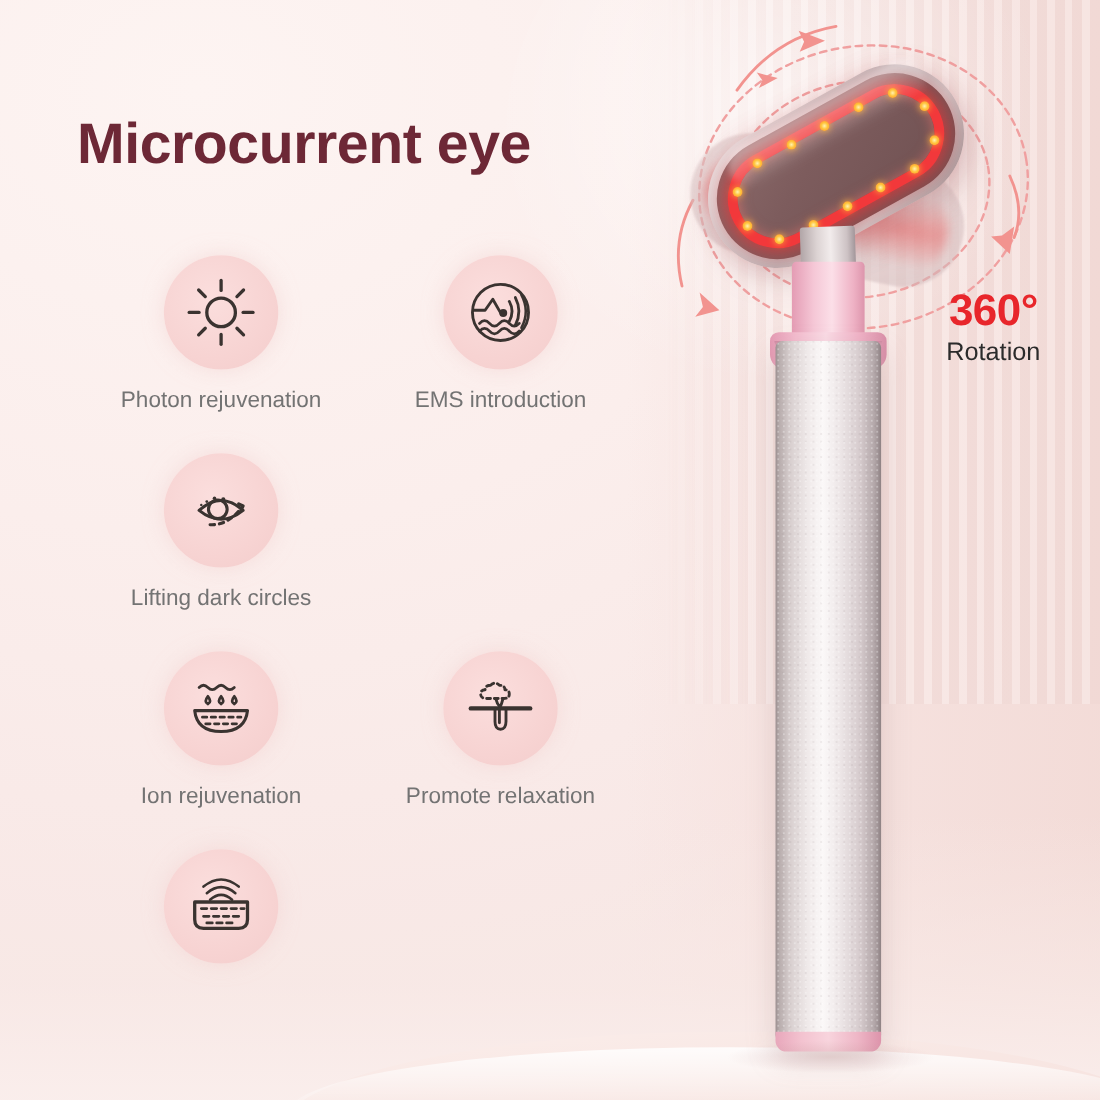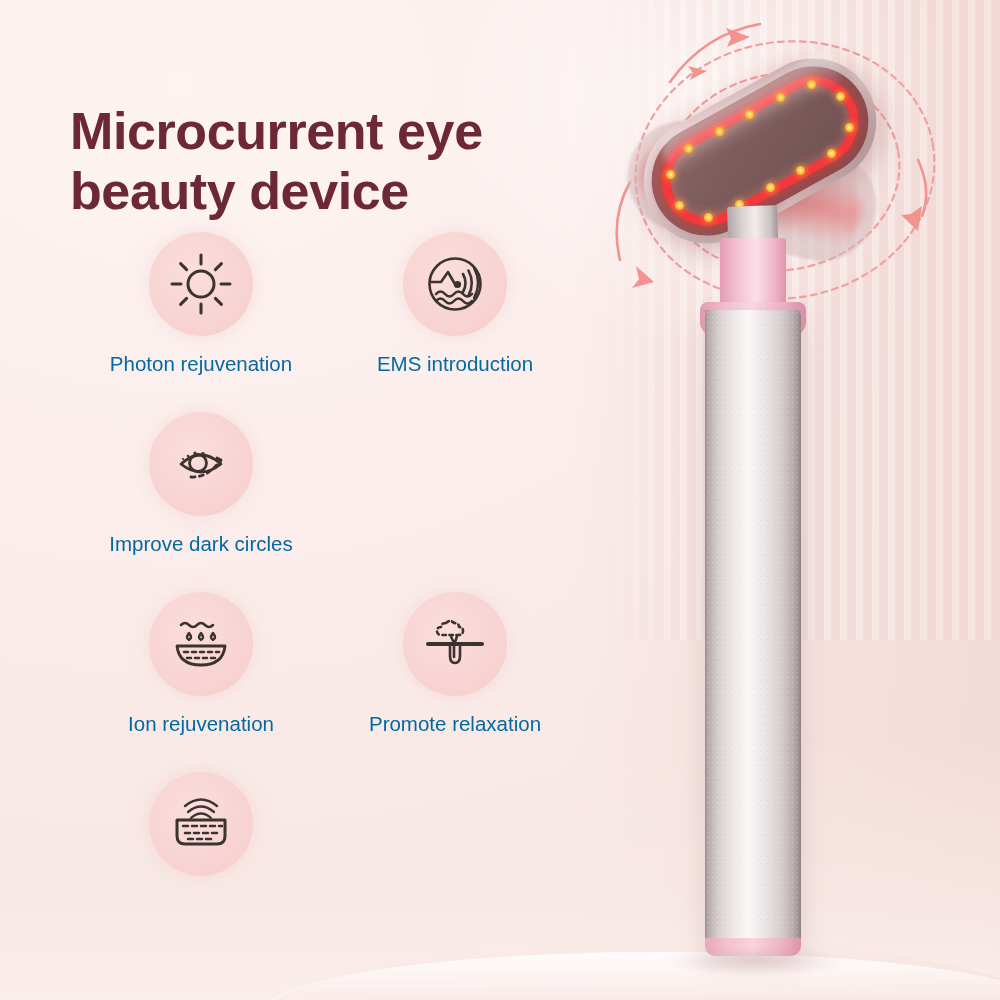--- a/index.html
+++ b/index.html
@@ -110,21 +110,21 @@
     border-radius: 50%;
     background: radial-gradient(circle at 42% 38%, #fbdedd 0%, #f7d3d2 62%, #f3cdcc 100%);
     display: flex;
     align-items: center;
     justify-content: center;
     box-shadow: 0 0 18px rgba(243,205,204,.55);
   }
   .feat-bubble svg { display: block; }
   .feat-label {
     margin-top: 16px;
-    color: #0369a1;
+    color: #737373;
     font-size: 20.5px;
     font-weight: normal;
     text-align: left;
     white-space: nowrap;
   }
 
   
   .device { position: absolute; left: 600px; top: 10px; width: 400px; height: 990px; }
 
   .rot-arrows { position: absolute; left: 0; top: 0; }
@@ -299,21 +299,20 @@
   <div class="bg-base"></div>
   <div class="bg-right-wash"></div>
   <div class="bg-stripes"></div>
   <div class="bg-soft-blob"></div>
   <div class="bg-vignette-bottom"></div>
   <div class="pedestal"></div>
   <div class="pedestal-edge"></div>
 
   <h1 class="headline">
     <span class="hl-line">Microcurrent eye</span>
-    <span class="hl-line">beauty device</span>
   </h1>
 
   <div class="features">
 
     <div class="feat-row">
       <div class="feat">
         <div class="feat-bubble">
           <svg width="64" height="64" viewBox="0 0 64 64" fill="none" stroke="#3a3330" stroke-width="3" stroke-linecap="round">
             <circle cx="32" cy="32" r="13"></circle>
             <line x1="32" y1="3" x2="32" y2="12"></line>
@@ -354,21 +353,21 @@
             <path d="M12 32 Q32 14 52 32 Q32 48 12 32 Z"></path>
             <circle cx="29" cy="31" r="8.5"></circle>
             <circle cx="34" cy="22" r="1.9" fill="#3a3330" stroke="none"></circle>
             <circle cx="26" cy="21" r="1.6" fill="#3a3330" stroke="none"></circle>
             <circle cx="19" cy="24" r="1.3" fill="#3a3330" stroke="none"></circle>
             <circle cx="14" cy="27" r="1.1" fill="#3a3330" stroke="none"></circle>
             <path d="M22 45 Q38 46 51 29" stroke-dasharray="4 4.5"></path>
             <path d="M48 26 l4 2 l-2 4"></path>
           </svg>
         </div>
-        <div class="feat-label">Improve dark circles</div>
+        <div class="feat-label">Lifting dark circles</div>
       </div>
     </div>
 
     <div class="feat-row">
       <div class="feat">
         <div class="feat-bubble">
           <svg width="64" height="64" viewBox="0 0 64 64" fill="none" stroke="#3a3330" stroke-width="2.5" stroke-linecap="round" stroke-linejoin="round">
             <path d="M12 13 q4 -4 8 0 t8 0 t8 0 t8 0"></path>
             <path d="M20 21 q4 5 0 7 q-4 -2 0 -7 Z"></path>
             <path d="M32 21 q4 5 0 7 q-4 -2 0 -7 Z"></path>
@@ -462,15 +461,19 @@
     <div class="neck-stem"></div>
     <div class="neck"></div>
     <div class="collar"></div>
     <div class="collar-lip"></div>
     <div class="handle">
       <div class="handle-speckle"></div>
     </div>
     <div class="handle-foot"></div>
     <div class="handle-shadow"></div>
 
+    <div class="badge-360">
+      <div class="deg">360°</div>
+      <div class="rot">Rotation</div>
+    </div>
 
   </div>
 </div>
 
 </body></html>

